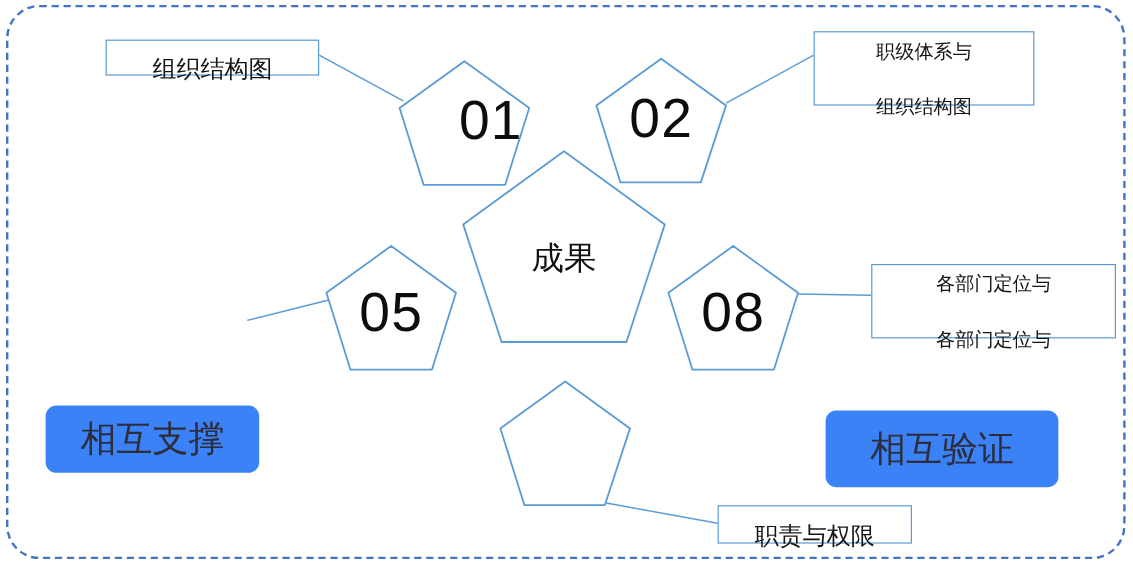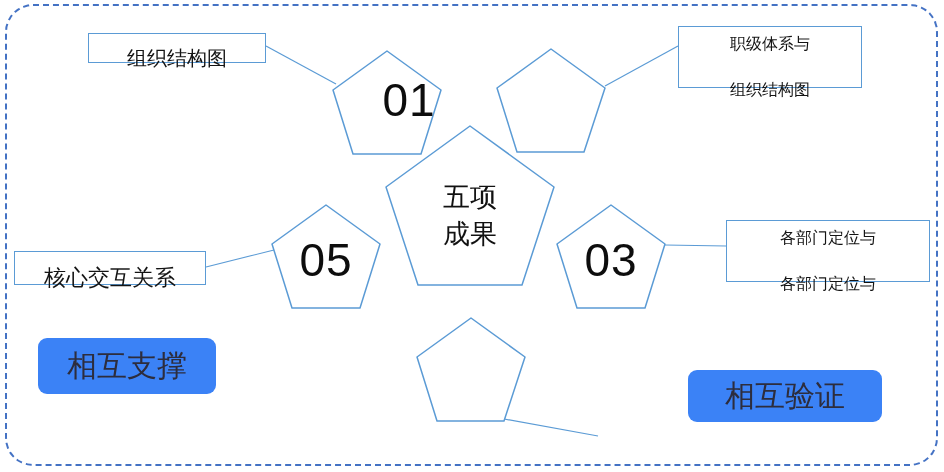--- a/index.html
+++ b/index.html
@@ -79,21 +79,21 @@
     background: #3b82f6;
     border-radius: 9px;
     display: flex;
     align-items: center;
     justify-content: center;
     font-size: 30px;
     color: #2d2d3d;
     white-space: nowrap;
   }
   .badge-left  { left: 38px;  top: 338px; width: 178px; height: 56px; }
-  .badge-right { left: 688px; top: 342px; width: 194px; height: 52px; margin-top: 28px; }
+  .badge-right { left: 688px; top: 342px; width: 194px; height: 64px; }
 </style>
 </head>
 <body>
 
 <div class="canvas">
 
   <div class="outer-border"></div>
 
   <svg class="shapes" width="944" height="472" viewBox="0 0 944 472">
 
@@ -110,43 +110,43 @@
     <polygon class="pent" points="551,49 605,88 584,152 517,152 497,88"></polygon>
 
     <polygon class="pent" points="611,205 665,244 645,308 577,308 557,244"></polygon>
 
     <polygon class="pent" points="471,318 525,357 504,421 437,421 417,357"></polygon>
 
     <polygon class="pent" points="326,205 380,244 360,308 292,308 272,244"></polygon>
   </svg>
 
   <div class="center-text">
-    <div>五项</div>
     <div>成果</div>
   </div>
 
   <div class="number" style="left:386px; top:100px;margin-left:23px;">01</div>
-  <div class="number" style="left:611px; top:260px;">03</div>
+  <div class="number" style="left:551px; top:98px;">02</div>
+  <div class="number" style="left:611px; top:260px;">08</div>
   <div class="number" style="left:326px; top:260px;">05</div>
 
   <div class="label-box box-org">
     <div class="line">组织结构图</div>
   </div>
 
   <div class="label-box box-rank">
     <div class="line">职级体系与</div>
     <div class="line">组织结构图</div>
   </div>
 
   <div class="label-box box-dept">
     <div class="line">各部门定位与</div>
     <div class="line">各部门定位与</div>
   </div>
 
+  <div class="label-box box-duty">
+    <div class="line">职责与权限</div>
+  </div>
 
-  <div class="label-box box-core">
-    <div class="line">核心交互关系</div>
-  </div>
 
   <div class="badge badge-left">相互支撑</div>
   <div class="badge badge-right">相互验证</div>
 
 </div>
 
 </body></html>

